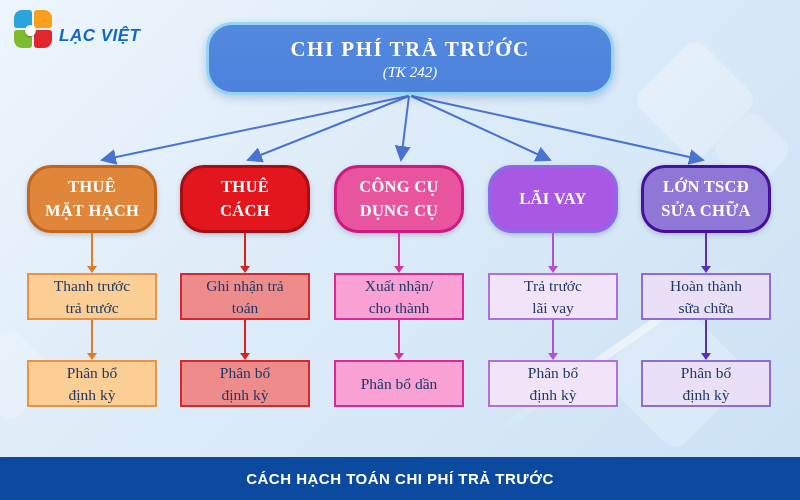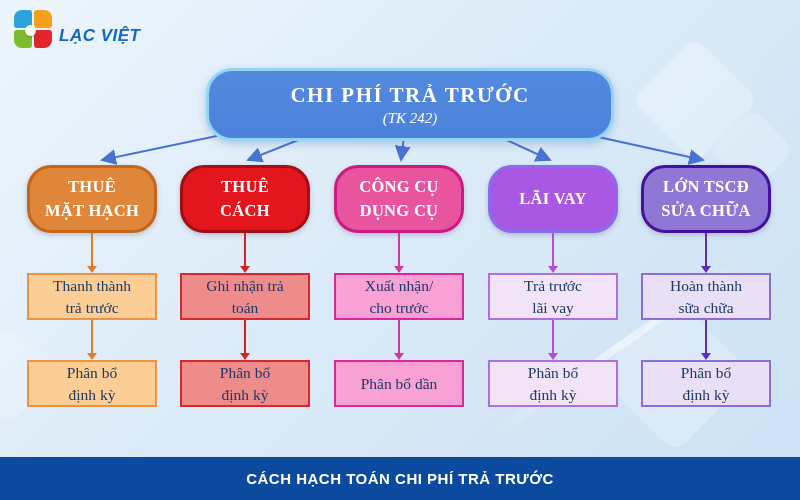--- a/index.html
+++ b/index.html
@@ -30,21 +30,20 @@
 
   
   .root-box {
     position:absolute; left:206px; top:22px; width:408px; height:73px; z-index:2;
     background:linear-gradient(180deg,#5389DE,var(--root-bg,#4C82DB));
     border:3px solid var(--root-border,#95D5F3);
     border-radius:26px;
     display:flex; flex-direction:column; align-items:center; justify-content:center;
     box-shadow:0 3px 8px rgba(40,80,160,0.25);
     color:#fff;
-    margin-top:46px;
   }
   .root-title { font-size:21px; font-weight:bold; letter-spacing:1.5px; }
   .root-sub { font-size:15px; font-weight:normal; font-style:italic; margin-top:2px; }
 
   
   .fan { position:absolute; left:0; top:0; z-index:1; pointer-events:none; }
 
   
   .column { position:absolute; top:165px; width:130px; height:242px; display:flex; flex-direction:column; align-items:center; z-index:2; }
   .column[data-col="0"] { left:27px; }
@@ -123,21 +122,21 @@
 <div class="column" data-col="0" style="--header-bg: #E0863B; --header-border: #C4661A; --header-text: #FFFFFF; --box-bg: #FBCE96; --box-border: #ED9242; --box-text: #1F3864; --arrow: #E07B28;">
   <div class="header-box">
     <div>THUÊ</div>
     <div>MẶT HẠCH</div>
   </div>
   <div class="varrow">
       <div class="vline"></div>
       <div class="vhead"></div>
     </div>
   <div class="step-box">
-    <div>Thanh thành</div>
+    <div>Thanh trước</div>
     <div>trả trước</div>
   </div>
   <div class="varrow">
       <div class="vline"></div>
       <div class="vhead"></div>
     </div>
   <div class="step-box">
     <div>Phân bổ</div>
     <div>định kỳ</div>
   </div>
@@ -170,21 +169,21 @@
   <div class="header-box">
     <div>CÔNG CỤ</div>
     <div>DỤNG CỤ</div>
   </div>
   <div class="varrow">
       <div class="vline"></div>
       <div class="vhead"></div>
     </div>
   <div class="step-box">
     <div>Xuất nhận/</div>
-    <div>cho trước</div>
+    <div>cho thành</div>
   </div>
   <div class="varrow">
       <div class="vline"></div>
       <div class="vhead"></div>
     </div>
   <div class="step-box">
     <div>Phân bổ dần</div>
     <div></div>
   </div>
 </div>

